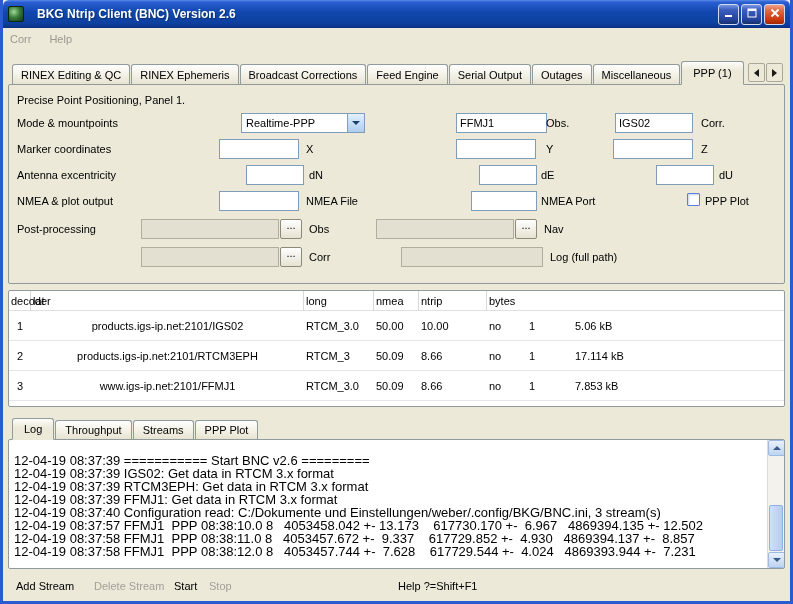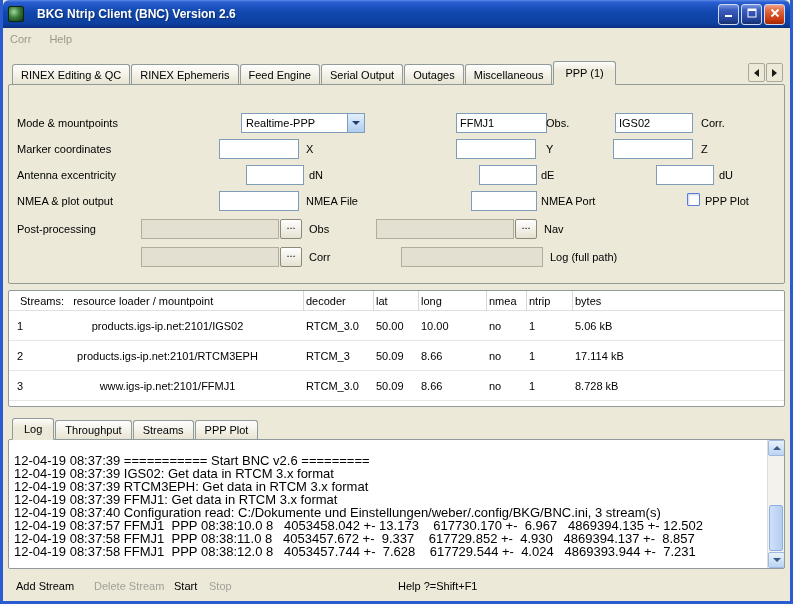--- a/index.html
+++ b/index.html
@@ -214,36 +214,38 @@
   <div class="menubar">
     <span class="menuitem">Corr</span>
     <span class="menuitem">Help</span>
   </div>
 
   <div class="bodyarea">
 
     <div class="tabbar">
       <div class="tab">RINEX Editing &amp; QC</div>
       <div class="tab">RINEX Ephemeris</div>
+      <div class="tab">Broadcast Corrections</div>
       <div class="tab">Feed Engine</div>
       <div class="tab">Serial Output</div>
       <div class="tab">Outages</div>
       <div class="tab">Miscellaneous</div>
       <div class="tab active">PPP (1)</div>
       <div class="tabscroll">
         <div class="tsbtn">
             <span class="tri-left"></span>
           </div>
         <div class="tsbtn">
             <span class="tri-right"></span>
           </div>
       </div>
     </div>
 
     <div class="panel">
+      <div class="plabel" style="left:8px; top:8px;">Precise Point Positioning, Panel 1.</div>
 
       <div class="plabel" style="left:8px; top:31px;">Mode &amp; mountpoints</div>
       <div class="combo" style="left:232px; top:28px; width:124px;">
         <div class="ctext">Realtime-PPP</div>
         <div class="cbtn">
             <span class="tri-down"></span>
           </div>
       </div>
       <input class="field" style="left: 447px; top: 28px; width: 91px;" value="FFMJ1">
       <div class="plabel" style="left:537px; top:31px;">Obs.</div>
@@ -284,21 +286,20 @@
 
       <div class="field disabledf" style="left:132px; top:162px; width:138px;"></div>
       <div class="browse" style="left:271px; top:162px;">...</div>
       <div class="plabel" style="left:300px; top:165px;">Corr</div>
       <div class="field disabledf" style="left:392px; top:162px; width:142px;"></div>
       <div class="plabel" style="left:541px; top:165px;">Log (full path)</div>
     </div>
 
     <div class="streams">
       <div class="trow head">
-        <div class="hcell first">Streams:   resource loader / mountpoint</div>
         <div class="hcell">decoder</div>
         <div class="hcell">lat</div>
         <div class="hcell">long</div>
         <div class="hcell">nmea</div>
         <div class="hcell">ntrip</div>
         <div class="hcell last">bytes</div>
       </div>
       <div class="trow data">
         <div class="dcell num">1</div>
         <div class="dcell mp">products.igs-ip.net:2101/IGS02</div>
@@ -320,21 +321,21 @@
         <div class="dcell">17.114 kB</div>
       </div>
       <div class="trow data">
         <div class="dcell num">3</div>
         <div class="dcell mp">www.igs-ip.net:2101/FFMJ1</div>
         <div class="dcell">RTCM_3.0</div>
         <div class="dcell">50.09</div>
         <div class="dcell">8.66</div>
         <div class="dcell">no</div>
         <div class="dcell">1</div>
-        <div class="dcell">8.728 kB</div>
+        <div class="dcell">7.853 kB</div>
       </div>
     </div>
 
     <div class="tabbar2">
       <div class="tab2 active">Log</div>
       <div class="tab2">Throughput</div>
       <div class="tab2">Streams</div>
       <div class="tab2">PPP Plot</div>
     </div>
 

